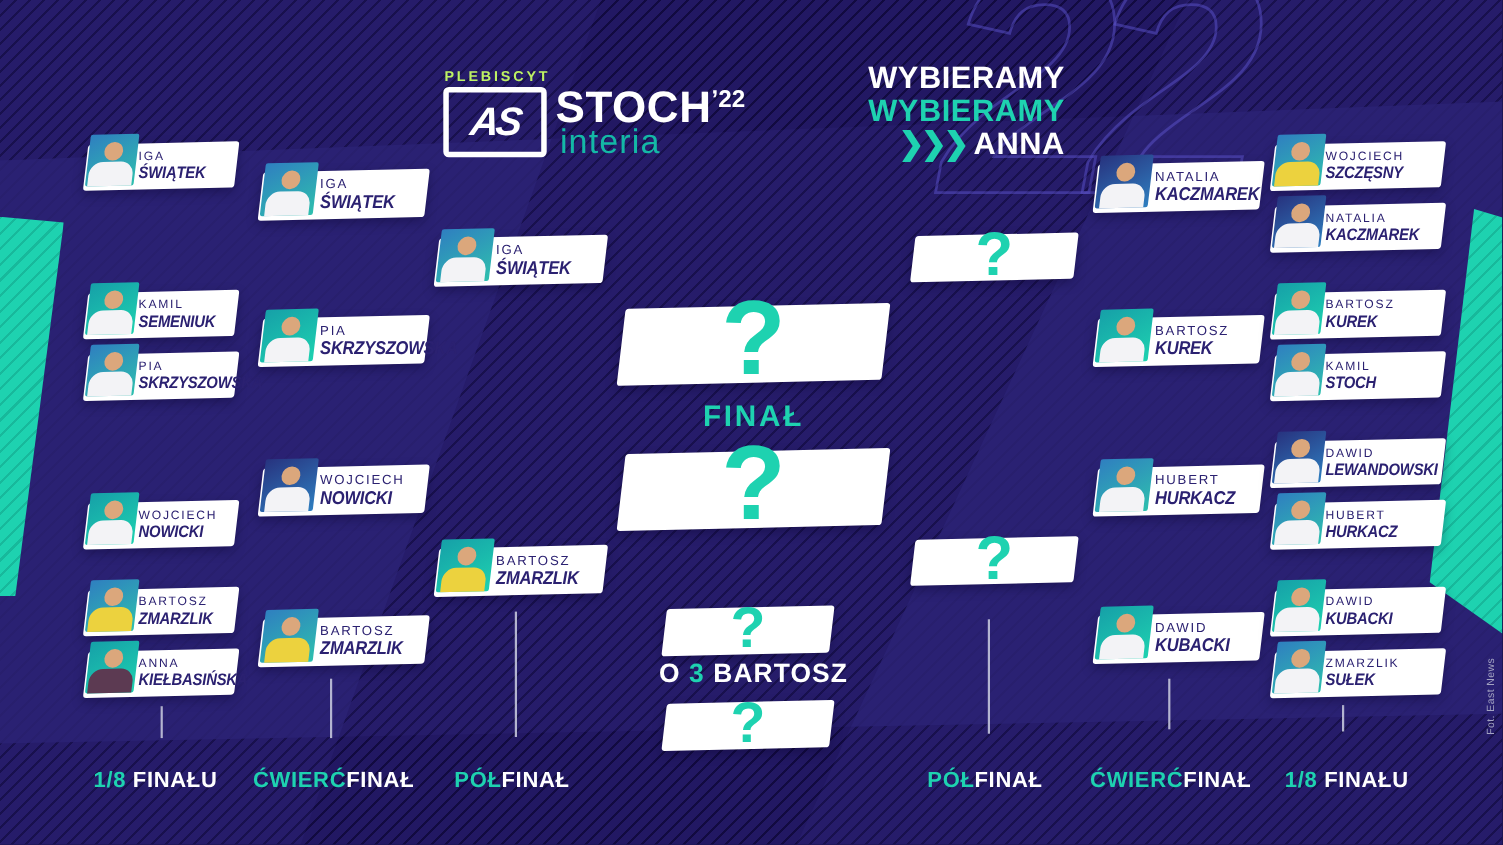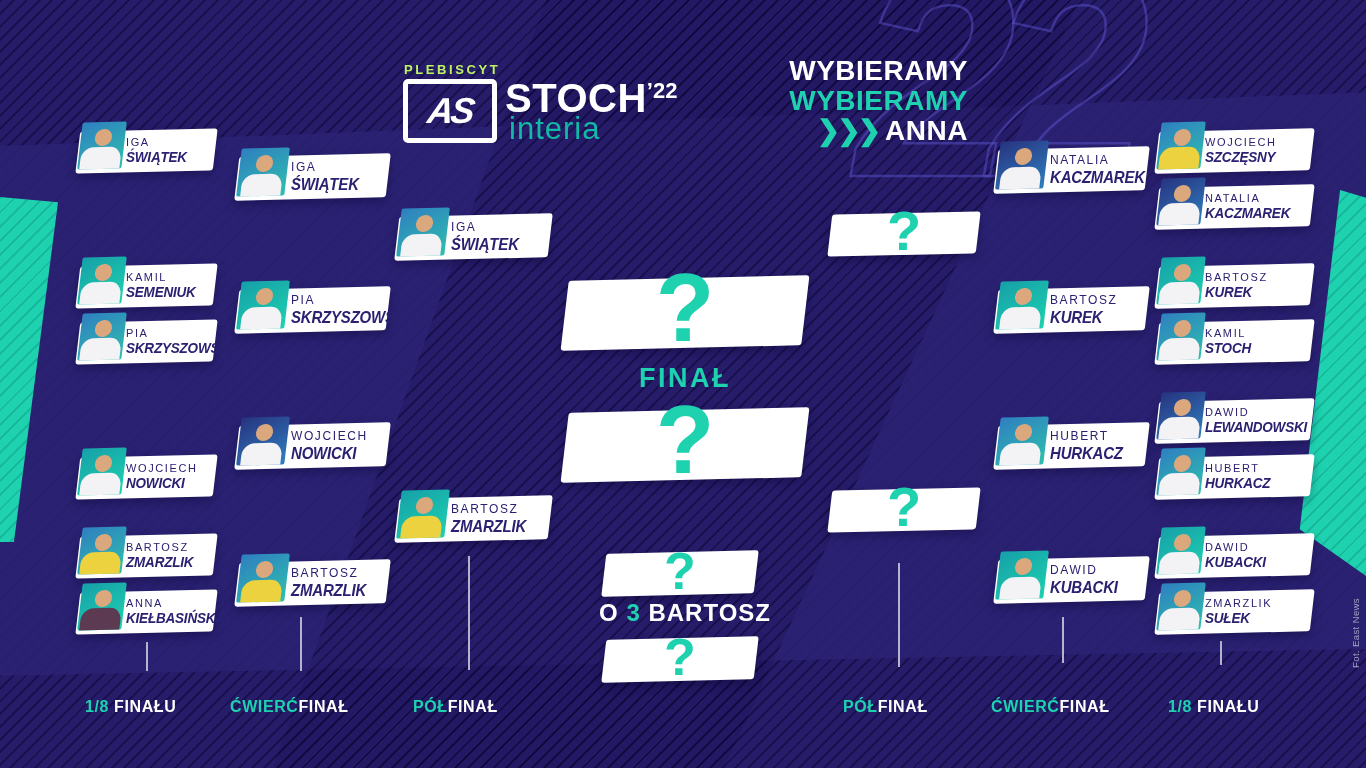--- a/index.html
+++ b/index.html
@@ -70,21 +70,21 @@
   .qb-third .q{font-size:52px;}
 
   .final-label{position:absolute;left:565px;top:363px;width:240px;text-align:center;font-size:27px;font-weight:900;letter-spacing:2.5px;color:#1ed2b0;z-index:5;}
   .third-label{position:absolute;left:555px;top:599px;width:260px;text-align:center;font-size:24px;font-weight:900;letter-spacing:1px;color:#fff;z-index:5;white-space:pre;}
   .third-label .t3{color:#1ed2b0;}
 
   
   .stem{position:absolute;width:2px;background:rgba(205,207,226,.85);z-index:3;}
 
   
-  .round-label{position:absolute;top:698px;font-size:16px;font-weight:800;letter-spacing:0.6px;z-index:6;white-space:pre;}
+  .round-label{position:absolute;top:698px;font-size:20px;font-weight:800;letter-spacing:0.6px;z-index:6;white-space:pre;}
   .round-label .acc{color:#1ed2b0;}
   .round-label .rest{color:#fff;}
 
   
   .credit{position:absolute;right:5px;top:588px;height:80px;writing-mode:vertical-rl;transform:rotate(180deg);font-size:9.5px;color:#a3a3c2;letter-spacing:.4px;z-index:6;}
 </style>
 </head>
 <body>
 
 <div class="stage">

